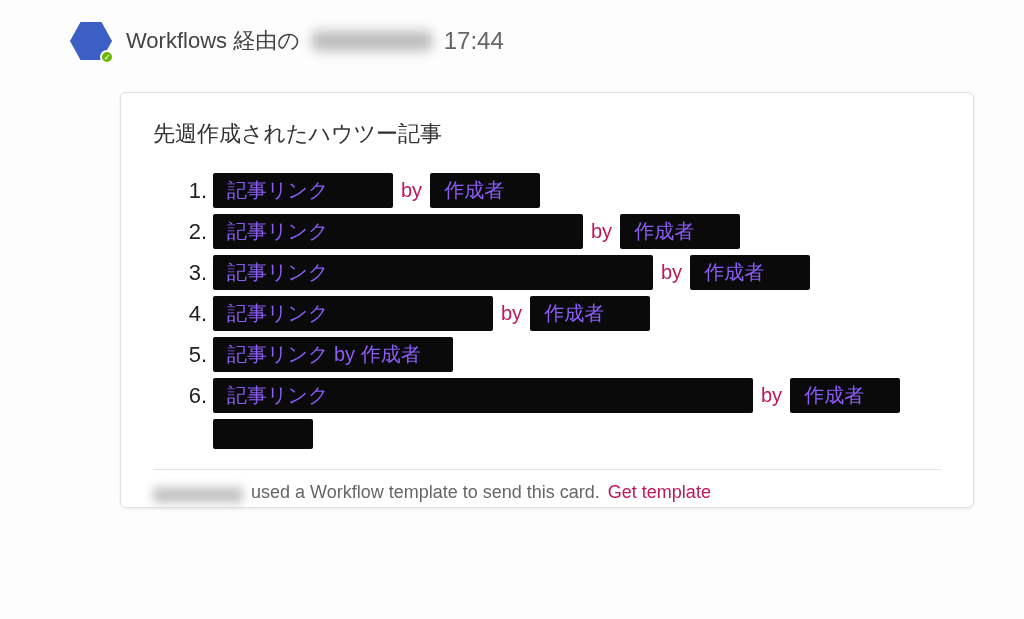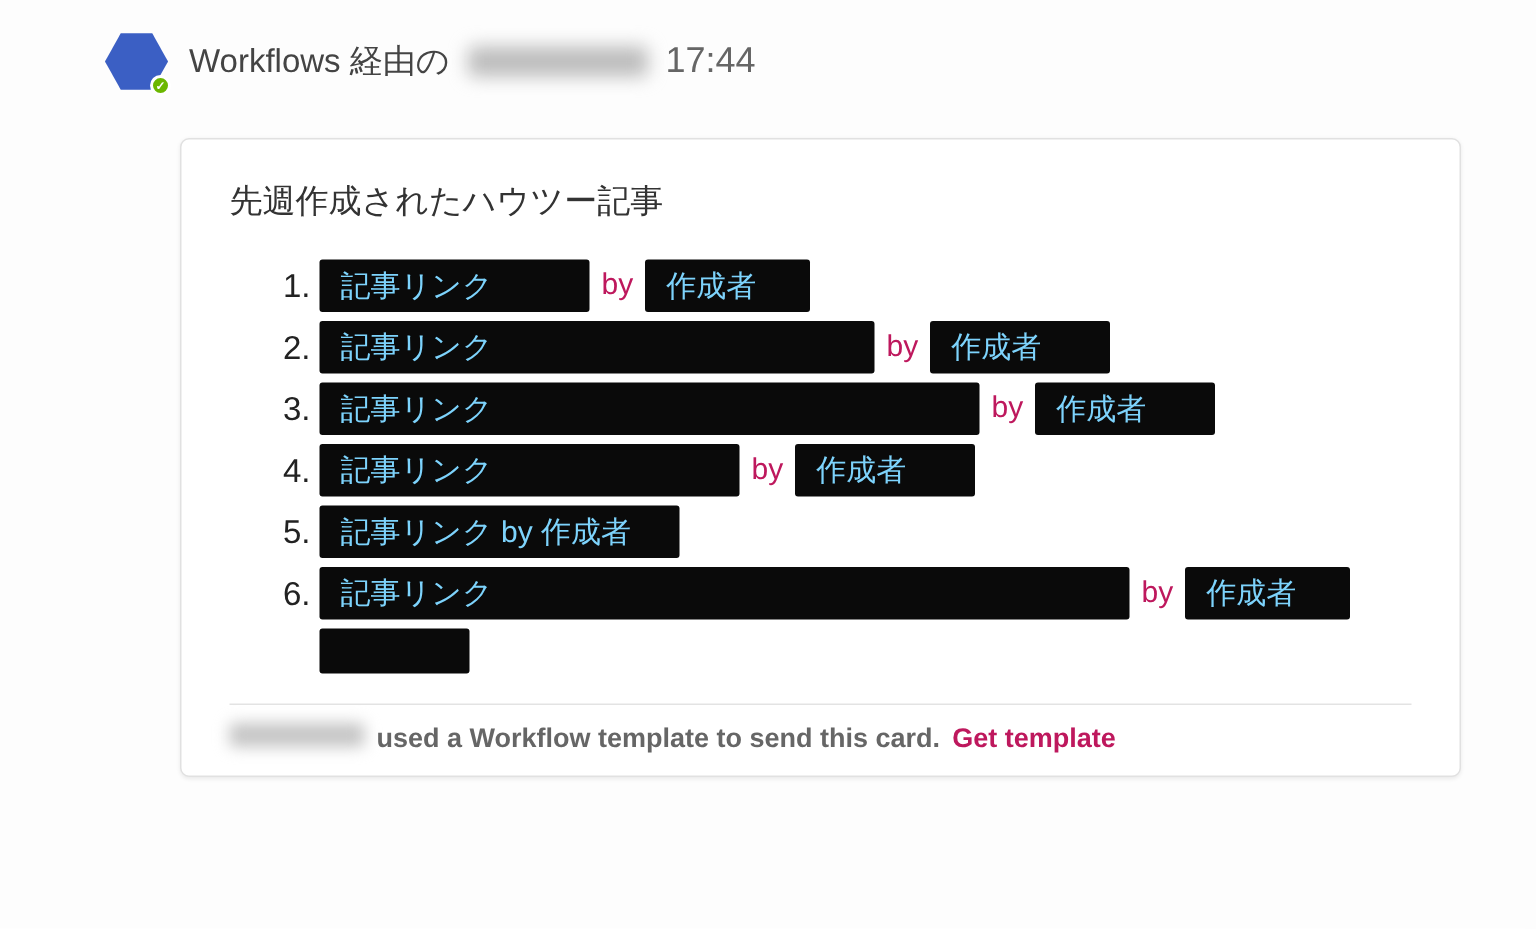--- a/index.html
+++ b/index.html
@@ -60,21 +60,21 @@
       height: 20px;
       background: #bcbcbc;
       filter: blur(6px);
       border-radius: 4px;
     }
     .timestamp { color: #666; font-size: 24px; }
     .card {
       background: #fff;
       border: 1px solid #e1e1e1;
       border-radius: 6px;
-      padding: 26px 32px 14px 32px;
+      padding: 26px 32px 4px 32px;
       margin-left: 90px;
       margin-right: 20px;
       box-shadow: 0 1px 3px rgba(0,0,0,0.08);
     }
     .card-title {
       font-size: 22px;
       color: #333;
       margin-bottom: 24px;
       font-weight: 400;
     }
@@ -90,45 +90,44 @@
       margin-bottom: 6px;
       font-size: 22px;
     }
     .list-num {
       min-width: 24px;
       text-align: right;
       color: #222;
     }
     .redact {
       background: #0a0a0a;
-      color: #7dd3fc;
+      color: #8b5cf6;
       padding: 4px 14px;
       border-radius: 2px;
       font-size: 20px;
       display: inline-block;
       white-space: nowrap;
     }
     .by-txt { color: #be185d; font-size: 20px; padding: 0 2px; }
     .extra-block {
       width: 100px;
       height: 30px;
       background: #0a0a0a;
       margin-top: 6px;
       margin-left: 30px;
       border-radius: 2px;
     }
     .card-footer {
       border-top: 1px solid #e3e3e3;
       padding-top: 12px;
       display: flex;
-      align-items: flex-start;
+      align-items: flex-end;
       gap: 8px;
       font-size: 18px;
       color: #666;
-      font-weight: bold;
     }
     .footer-blur {
       display: inline-block;
       width: 90px;
       height: 16px;
       background: #c5c5c5;
       filter: blur(5px);
       border-radius: 3px;
     }
     .get-template {

